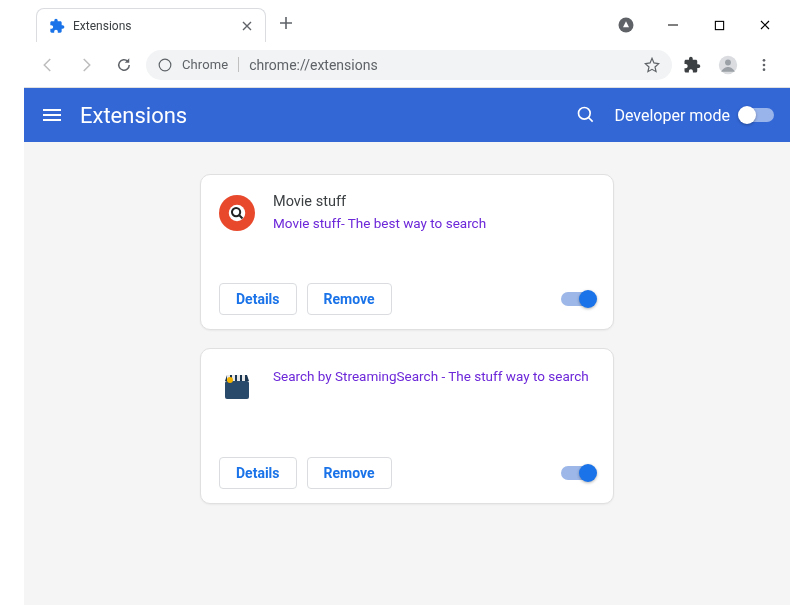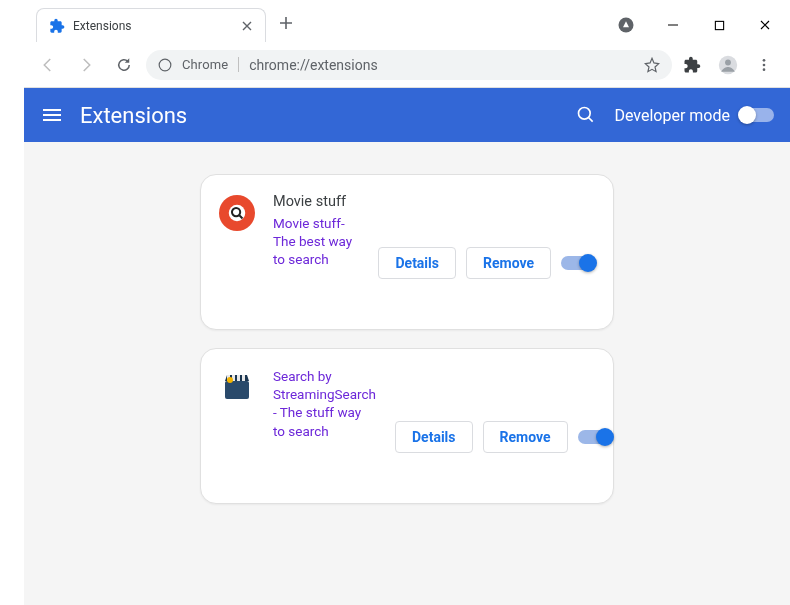--- a/index.html
+++ b/index.html
@@ -41,21 +41,21 @@
     .ext-header .spacer { flex: 1; }
     .ext-search-ico { width: 40px; height: 40px; display: flex; align-items: center; justify-content: center; }
     .dev-mode { font-size: 16px; margin-left: 8px; margin-right: 10px; }
     .dev-toggle { width: 34px; height: 14px; background: rgba(255,255,255,0.5); border-radius: 10px; position: relative; cursor: pointer; }
     .dev-toggle::after { content: ""; position: absolute; width: 18px; height: 18px; background: #fff; border-radius: 50%; top: -2px; left: -2px; box-shadow: 0 1px 3px rgba(0,0,0,0.3); }
 
     
     .content { background: #f5f5f5; height: calc(605px - 42px - 46px - 54px); padding: 32px 0; display: flex; flex-direction: column; align-items: center; gap: 18px; }
 
     
-    .card { width: 414px; background: #fff; border: 1px solid #e0e0e0; border-radius: 16px; padding: 18px 18px 14px 18px; position: relative; box-shadow: 0 1px 2px rgba(0,0,0,0.05); min-height: 156px; display: flex; flex-direction: row; gap: 19px; }
+    .card { width: 414px; background: #fff; border: 1px solid #e0e0e0; border-radius: 10px; padding: 18px 18px 14px 18px; position: relative; box-shadow: 0 1px 2px rgba(0,0,0,0.05); min-height: 156px; display: flex; flex-direction: column; gap: 19px; }
     .card-top { display: flex; gap: 18px; flex: 1; }
     .ext-icon { width: 36px; height: 36px; border-radius: 50%; display: flex; align-items: center; justify-content: center; flex-shrink: 0; margin-top: 2px; }
     .ext-info { flex: 1; }
     .ext-name { font-size: 14.5px; color: #3c4043; margin-bottom: 4px; }
     .ext-desc { font-size: 13.5px; color: #6d28d9; line-height: 1.35; }
     .card-actions { display: flex; align-items: center; gap: 10px; margin-top: 18px; }
     .action-btn { border: 1px solid #dadce0; background: #fff; color: #1a73e8; font-size: 14px; padding: 7px 16px; border-radius: 4px; cursor: pointer; font-family: inherit; font-weight: 700; }
     .card-toggle { margin-left: auto; width: 34px; height: 14px; background: #9cb7e8; border-radius: 10px; position: relative; cursor: pointer; }
     .card-toggle::after { content: ""; position: absolute; width: 18px; height: 18px; background: #1a73e8; border-radius: 50%; top: -2px; right: -2px; box-shadow: 0 1px 3px rgba(0,0,0,0.3); }
 

